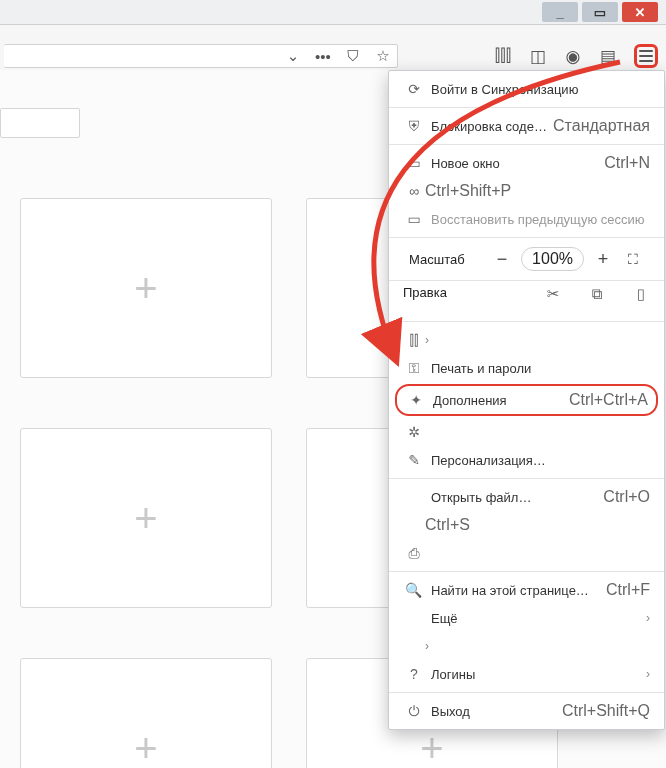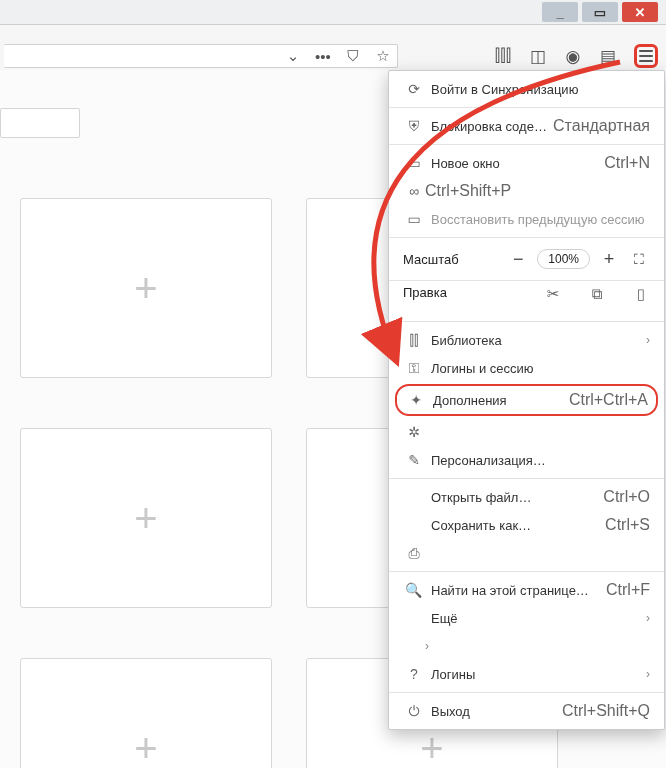--- a/index.html
+++ b/index.html
@@ -26,24 +26,24 @@
   
   .menu{position:absolute;left:388px;top:70px;width:275px;background:#fff;border:1px solid #c9cdd2;box-shadow:0 6px 18px rgba(0,0,0,.25);border-radius:2px;padding:4px 0;}
   .row{display:flex;align-items:center;height:28px;padding:0 14px;font-size:13px;color:#333;position:relative;}
   .row .ico{width:22px;text-align:center;color:#666;font-size:14px;}
   .row .lbl{flex:1;padding-left:6px;white-space:nowrap;overflow:hidden;text-overflow:ellipsis;}
   .row .kbd{color:#666;font-size:16px;}
   .row .chev{color:#888;font-size:12px;}
   .row.disabled{color:#9a9a9a;}
   .row.highlight{border:2px solid #e33b2e;border-radius:14px;margin:2px 6px;padding:0 8px;height:28px;}
   .sep{height:1px;background:#e3e3e3;margin:4px 0;}
-  .zoomrow{display:flex;align-items:center;height:34px;padding:0 14px;gap:8px;}
+  .zoomrow{display:flex;align-items:center;height:34px;padding:0 20px;gap:8px;}
   .zoomrow .lbl{flex:1;}
   .zoombtn{width:22px;height:22px;display:flex;align-items:center;justify-content:center;font-size:18px;color:#444;}
-  .zoomval{border:1px solid #d0d0d0;border-radius:12px;padding:2px 10px;font-size:12px;}
+  .zoomval{border:1px solid #d0d0d0;border-radius:12px;padding:2px 10px;font-size:16px;}
   .editrow{display:flex;align-items:flex-start;height:32px;padding:0 14px;gap:26px;}
   .editrow .lbl{flex:1;}
   .editrow .eic{width:18px;text-align:center;color:#666;font-size:15px;}
   
   .arrow{position:absolute;pointer-events:none;}
 </style>
 </head>
 <body>
 <div class="stage">
 
@@ -134,26 +134,25 @@
   <div class="sep"></div>
   <div class="editrow">
     <span class="lbl">Правка</span>
     <span class="eic">✂</span>
     <span class="eic">⧉</span>
     <span class="eic">▯</span>
   </div>
   <div class="sep"></div>
   <div class="row">
     <span class="ico">⫿⫿</span>
-    <span class="lbl">Библиотека</span>
     <span class="chev">›</span>
   </div>
   <div class="row">
     <span class="ico">⚿</span>
-    <span class="lbl">Логины и сессию</span>
+    <span class="lbl">Печать и пароли</span>
   </div>
   <div class="row highlight">
     <span class="ico">✦</span>
     <span class="lbl">Дополнения</span>
     <span class="kbd">Ctrl+Ctrl+A</span>
   </div>
   <div class="row">
     <span class="ico">✲</span>
   </div>
   <div class="row">
@@ -161,21 +160,20 @@
     <span class="lbl">Персонализация…</span>
   </div>
   <div class="sep"></div>
   <div class="row">
     <span class="ico"></span>
     <span class="lbl">Открыть файл…</span>
     <span class="kbd">Ctrl+O</span>
   </div>
   <div class="row">
     <span class="ico"></span>
-    <span class="lbl">Сохранить как…</span>
     <span class="kbd">Ctrl+S</span>
   </div>
   <div class="row">
     <span class="ico">⎙</span>
   </div>
   <div class="sep"></div>
   <div class="row">
     <span class="ico">🔍</span>
     <span class="lbl">Найти на этой странице…</span>
     <span class="kbd">Ctrl+F</span>

